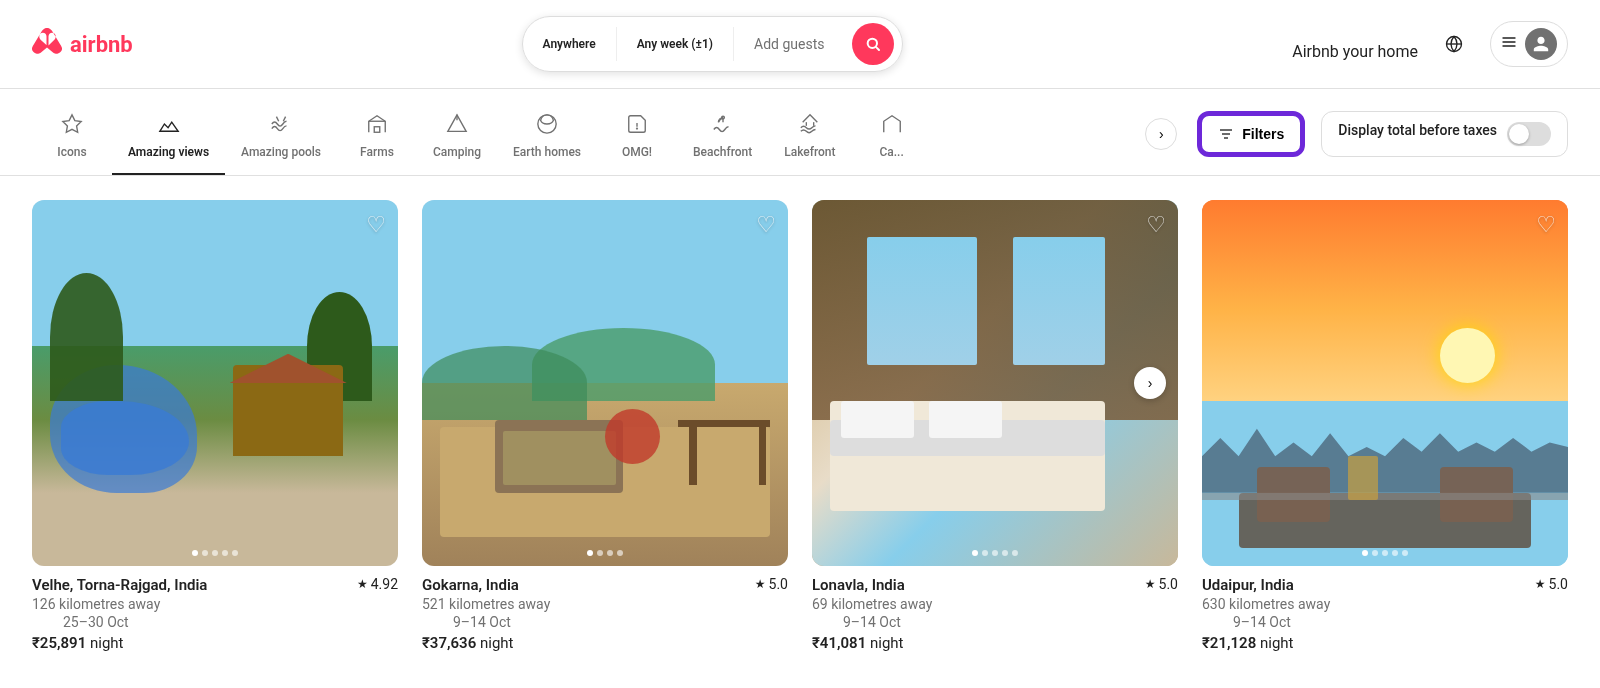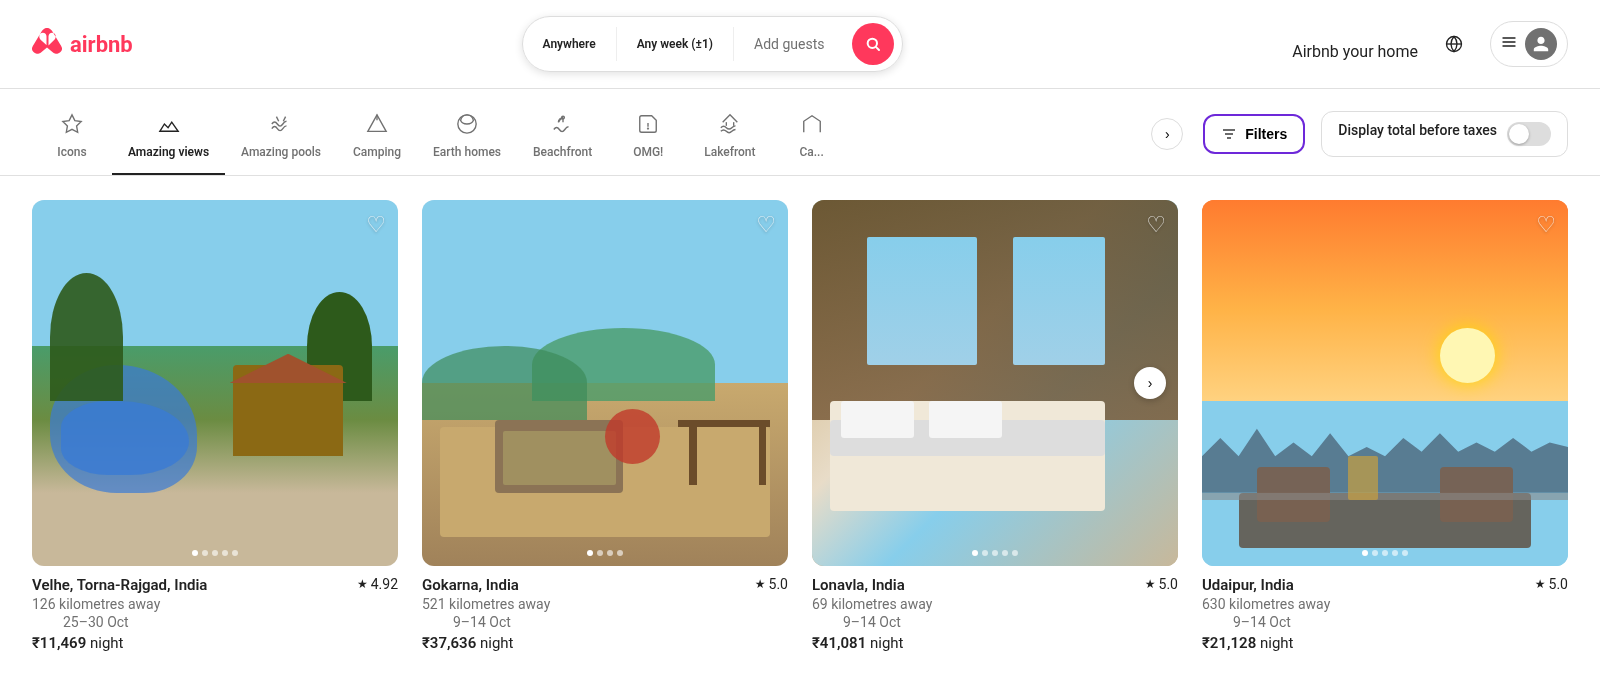--- a/index.html
+++ b/index.html
@@ -186,21 +186,21 @@
       display: flex;
       align-items: center;
       gap: 16px;
       margin-bottom: 12px;
       margin-left: 8px;
     }
     .filters-btn {
       display: flex;
       align-items: center;
       gap: 8px;
-      border: 2px solid #6d28d9;
+      border: 5px solid #6d28d9;
       border-radius: 12px;
       padding: 10px 16px;
       cursor: pointer;
       background: #fff;
       font-size: 14px;
       font-weight: 600;
       white-space: nowrap;
     }
 
     .toggle-control {
@@ -467,63 +467,73 @@
         <svg width="22" height="22" viewBox="0 0 24 24" fill="none" stroke="currentColor" stroke-width="1.5">
             <path d="M2 12c2-3 4-3 6 0s4 3 6 0 4-3 4-3"></path>
             <path d="M2 17c2-3 4-3 6 0s4 3 6 0 4-3 4-3"></path>
             <path d="M7 4l2.5 5"></path>
             <path d="M17 4l-2.5 5"></path>
           </svg>
       </span>
       <span class="category-label">Amazing pools</span>
     </div>
 
+    <div class="category-item">
+      <span class="category-icon">
+        <svg width="22" height="22" viewBox="0 0 24 24" fill="none" stroke="currentColor" stroke-width="1.5">
+            <path d="M3 21V9l9-6 9 6v12"></path>
+            <rect x="9" y="15" width="6" height="6"></rect>
+            <path d="M3 9h18"></path>
+          </svg>
+      </span>
+      <span class="category-label">Farms</span>
+    </div>
 
     <div class="category-item">
       <span class="category-icon">
         <svg width="22" height="22" viewBox="0 0 24 24" fill="none" stroke="currentColor" stroke-width="1.5">
             <path d="M12 2L2 20h20z"></path>
             <line x1="12" y1="2" x2="12" y2="8"></line>
           </svg>
       </span>
       <span class="category-label">Camping</span>
     </div>
 
     <div class="category-item">
       <span class="category-icon">
         <svg width="22" height="22" viewBox="0 0 24 24" fill="none" stroke="currentColor" stroke-width="1.5">
             <path d="M12 2a10 10 0 1 0 0 20 10 10 0 0 0 0-20z"></path>
             <path d="M12 12c-3 0-6-1-7-4 1-4 4-6 7-6s6 2 7 6c-1 3-4 4-7 4z"></path>
           </svg>
       </span>
       <span class="category-label">Earth homes</span>
+    </div>
+
+    <div class="category-item">
+      <span class="category-icon">
+        <svg width="22" height="22" viewBox="0 0 24 24" fill="none" stroke="currentColor" stroke-width="1.5">
+            <path d="M8 3H5a2 2 0 0 0-2 2v14a2 2 0 0 0 2 2h14a2 2 0 0 0 2-2V8l-5-5z"></path>
+            <path d="M12 11v4"></path>
+            <circle cx="12" cy="17" r="0.5" fill="currentColor"></circle>
+          </svg>
+      </span>
+      <span class="category-label">OMG!</span>
     </div>
 
     <div class="category-item">
       <span class="category-icon">
         <svg width="22" height="22" viewBox="0 0 24 24" fill="none" stroke="currentColor" stroke-width="1.5">
             <path d="M2 18c2-3 4-3 6 0s4 3 6 0 4-3 4-3"></path>
             <path d="M12 5a5 5 0 0 0-5 5"></path>
             <circle cx="12" cy="5" r="1.5"></circle>
             <path d="M12 10V5"></path>
             <path d="M7 10s1-3 5-5"></path>
           </svg>
       </span>
       <span class="category-label">Beachfront</span>
-    </div>
-
-    <div class="category-item">
-      <span class="category-icon">
-        <svg width="22" height="22" viewBox="0 0 24 24" fill="none" stroke="currentColor" stroke-width="1.5">
-            <path d="M8 3H5a2 2 0 0 0-2 2v14a2 2 0 0 0 2 2h14a2 2 0 0 0 2-2V8l-5-5z"></path>
-            <path d="M12 11v4"></path>
-            <circle cx="12" cy="17" r="0.5" fill="currentColor"></circle>
-          </svg>
-      </span>
-      <span class="category-label">OMG!</span>
     </div>
 
     <div class="category-item">
       <span class="category-icon">
         <svg width="22" height="22" viewBox="0 0 24 24" fill="none" stroke="currentColor" stroke-width="1.5">
             <path d="M2 16c2-2 4-2 6 0s4 2 6 0 4-2 4-2"></path>
             <path d="M2 20c2-2 4-2 6 0s4 2 6 0 4-2 4-2"></path>
             <path d="M4 10l8-8 8 8"></path>
             <path d="M8 10v4"></path>
             <path d="M16 10v4"></path>
@@ -587,21 +597,21 @@
       <div class="listing-header">
         <span class="listing-title">Velhe, Torna-Rajgad, India</span>
         <div class="listing-rating">
           <span class="star-icon">★</span>
           <span>4.92</span>
         </div>
       </div>
       <div class="listing-distance">126 kilometres away</div>
       <div class="listing-dates">25–30 Oct</div>
       <div class="listing-price">
-        <strong>₹11,469</strong>
+        <strong>₹25,891</strong>
         <span> night</span>
       </div>
     </div>
   </div>
 
   <div class="listing-card">
     <div class="listing-image-wrap">
       <div class="listing-scene scene-2" style="width:100%;height:100%;position:relative;">
 
         <div style="position:absolute;top:35%;left:30%;width:50%;height:20%;background:#4a9c6a;border-radius:50% 50% 0 0;opacity:0.8;"></div>

